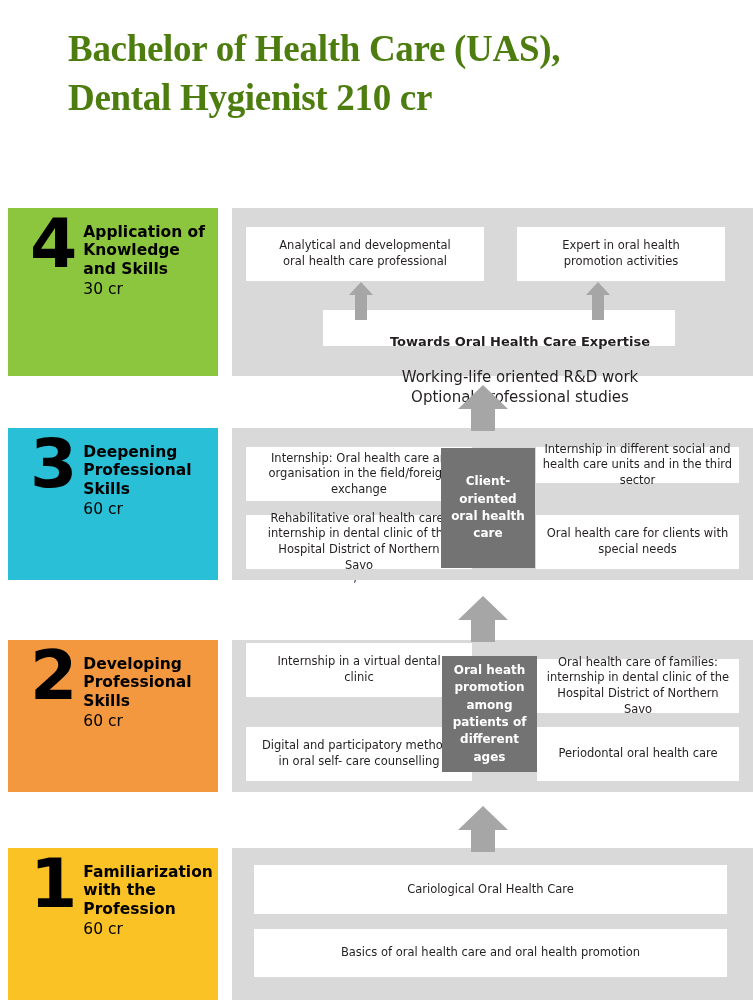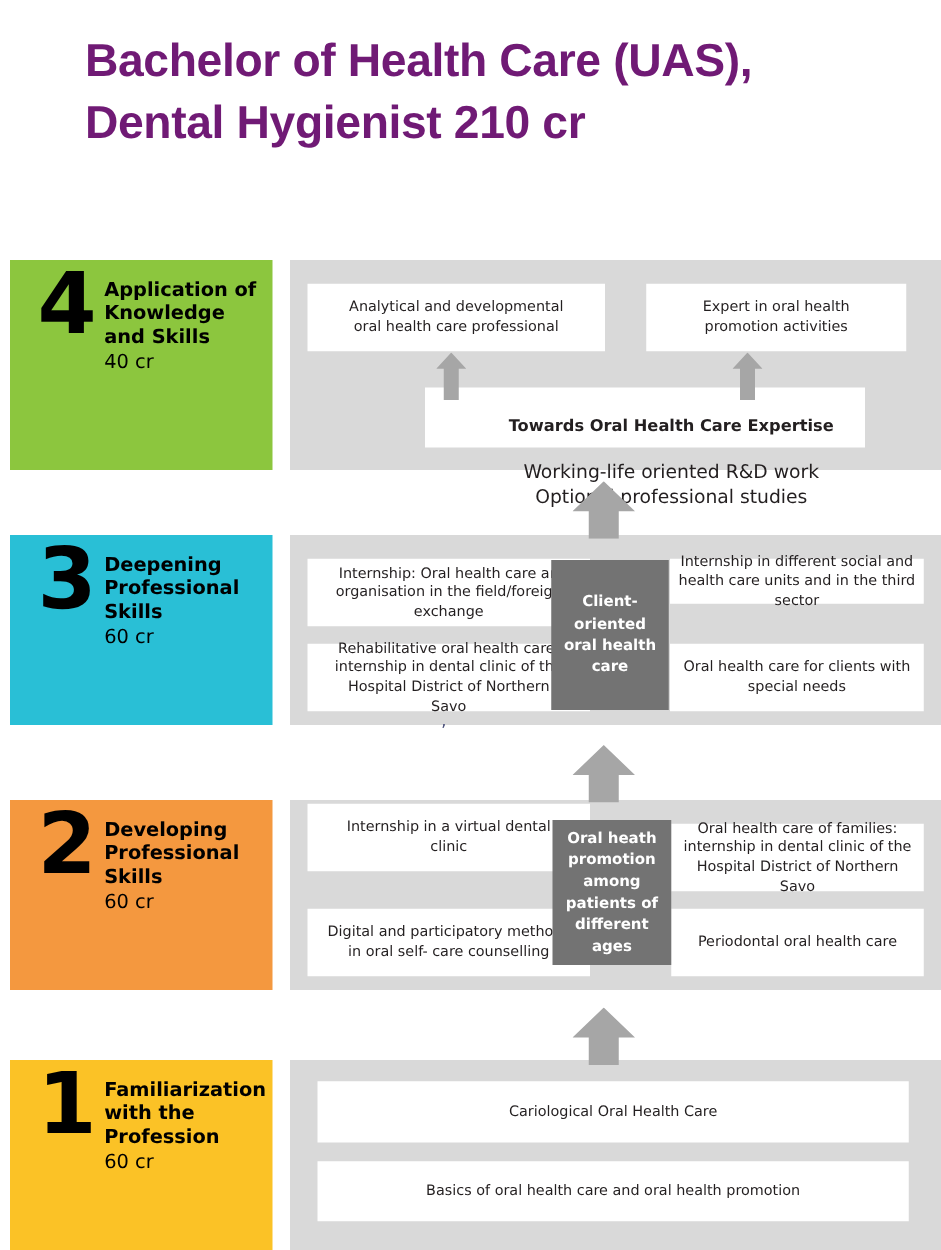--- a/index.html
+++ b/index.html
@@ -14,22 +14,22 @@
     overflow: hidden;
     font-family: "DejaVu Sans", "Liberation Sans", sans-serif;
   }
 
   
   #page-title {
     position: absolute;
     left: 68px;
     top: 24px;
     width: 660px;
-    color: #701a75;
-    font-family: Liberation Sans, sans-serif;
+    color: #4d7c0f;
+    font-family: Liberation Serif, serif;
     font-weight: bold;
     font-size: 37px;
     line-height: 1.33;
     letter-spacing: -0.3px;
     white-space: pre-line;
   }
 
   
   .level-row {
     position: absolute;
@@ -163,21 +163,21 @@
 <div id="page-title">Bachelor of Health Care (UAS),
 Dental Hygienist 210  cr</div>
 
 <div class="level-row" style="top:208px;height:170px;">
   <div class="level-badge" style="height:168px;background:#8cc63e;">
     <div class="level-number">4</div>
     <div class="level-text">
       <div class="level-name">Application of
 Knowledge
 and Skills</div>
-      <div class="level-credits">40 cr</div>
+      <div class="level-credits">30 cr</div>
     </div>
   </div>
 
   <div class="level-panel" style="height:168px;">
     <div class="card" style="left:285px;top:19px;width:208px;height:54px;">Expert in oral health
 promotion activities</div>
 
     <div class="card" style="left:14px;top:19px;width:238px;height:54px;">Analytical and developmental
 oral health care professional</div>
 
@@ -186,21 +186,21 @@
         <polygon points="12,0 24,13 18,13 18,38 6,38 6,13 0,13" fill="#a6a6a6"></polygon>
       </svg>
     </div>
 
     <div class="arrow-up" style="left:354px;top:74px;">
       <svg width="24" height="38" viewBox="0 0 24 38" aria-hidden="true">
         <polygon points="12,0 24,13 18,13 18,38 6,38 6,13 0,13" fill="#a6a6a6"></polygon>
       </svg>
     </div>
 
-    <div class="card bold-head" style="left:108px;top:102px;width:352px;height:48px;padding-left:48px;">
+    <div class="card bold-head" style="left:91px;top:102px;width:352px;height:36px;padding-left:48px;">
       <span class="head">Towards Oral Health Care Expertise</span>
       <span class="sub">Working-life oriented R&amp;D work
 Optional professional studies</span>
     </div>
   </div>
 </div>
 
 <div class="arrow-up" style="left:458px;top:385px;">
   <svg width="50" height="46" viewBox="0 0 50 46" aria-hidden="true">
     <polygon points="25,0 50,24 37,24 37,46 13,46 13,24 0,24" fill="#a6a6a6"></polygon>

